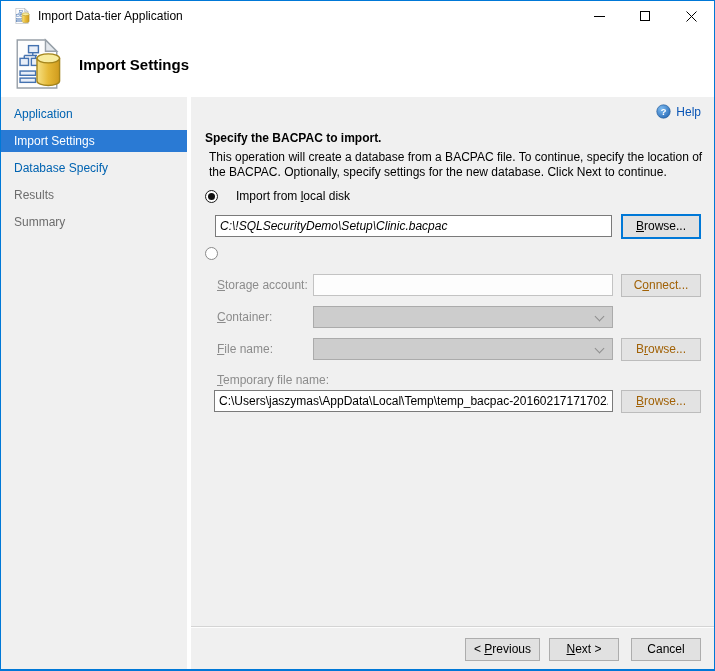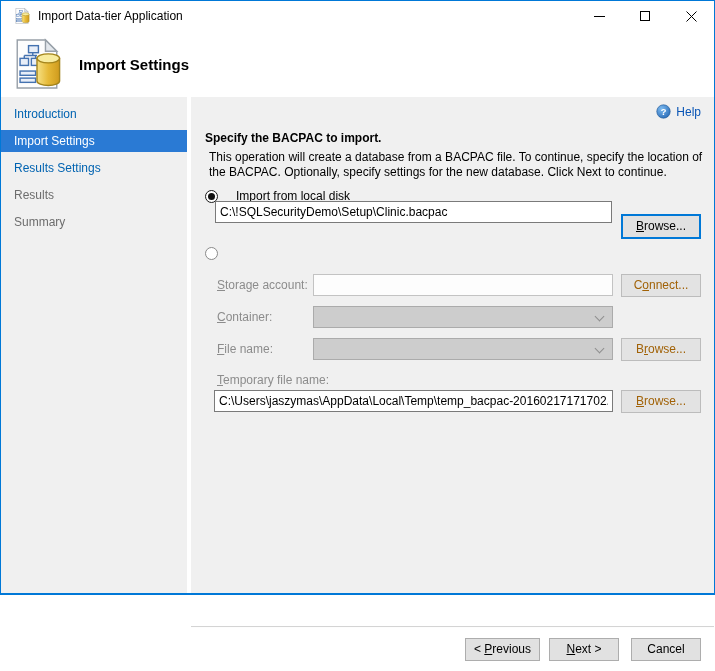--- a/index.html
+++ b/index.html
@@ -1,18 +1,18 @@
 <!DOCTYPE html>
 <html><head>
 <meta charset="utf-8">
 <style>
   * { box-sizing: border-box; margin: 0; padding: 0; }
   html,body { width:715px; height:671px; overflow:hidden;
     font-family:"Liberation Sans","DejaVu Sans",sans-serif; font-size:12px; color:#000; }
-  .window { position:relative; width:715px; height:595px; background:#fff;
+  .window { position:relative; width:715px; height:671px; background:#fff;
     border:1px solid #0078d7; border-bottom-width:2px; }
 
   
   .titlebar { position:absolute; top:0; left:0; right:0; height:30px; background:#fff; }
   .app-icon { position:absolute; left:13px; top:7px; width:16px; height:16px; }
   .win-title { position:absolute; left:37px; top:0; line-height:30px; font-size:12px; }
   .win-controls { position:absolute; right:0; top:0; height:30px; display:flex; }
   .ctrl { width:46px; height:30px; display:flex; align-items:center; justify-content:center; cursor:default; }
   .min-glyph { display:block; width:11px; height:1px; background:#000; }
   .max-glyph { display:block; width:10px; height:10px; border:1px solid #000; }
@@ -130,27 +130,27 @@
       <path d="M17 14 v16 a8 3.2 0 0 0 16 0 v-16" fill="url(#goldL)" stroke="#a3841c"></path>
       <ellipse cx="25" cy="14" rx="8" ry="3.2" fill="#f8ec9e" stroke="#a3841c"></ellipse>
     </svg>
     <h1 class="header-title">Import Settings</h1>
   </div>
 
   <div class="bodyarea">
 
     <nav class="sidebar">
       <div class="side-item">
-          <span>Introduction</span>
+          <span>Application</span>
         </div>
       <div class="side-item selected">
           <span>Import Settings</span>
         </div>
       <div class="side-item">
-          <span>Results Settings</span>
+          <span>Database Specify</span>
         </div>
       <div class="side-item disabled">
           <span>Results</span>
         </div>
       <div class="side-item disabled">
           <span>Summary</span>
         </div>
     </nav>
 
     <section class="main">
@@ -170,21 +170,21 @@
       </a>
 
       <div class="heading">Specify the BACPAC to import.</div>
       <div class="desc">This operation will create a database from a BACPAC file. To continue, specify the location of the BACPAC.  Optionally, specify settings for the new database. Click Next to continue.</div>
 
       <div class="radio-row" style="left:14px; top:92px;">
         <span class="radio checked"></span>
         <span><span>Import from </span><span class="mn">l</span><span>ocal disk</span></span>
       </div>
 
-      <input class="textbox" style="left: 24px; top: 104px; width: 397px;" type="text" value="C:\!SQLSecurityDemo\Setup\Clinic.bacpac">
+      <input class="textbox" style="left: 24px; top: 118px; width: 397px; font-style: italic;" type="text" value="C:\!SQLSecurityDemo\Setup\Clinic.bacpac">
       <button class="btn focused" style="left:430px; top:118px; width:80px;"><span class="mn">B</span><span>rowse...</span></button>
 
       <div class="radio-row" style="left:14px; top:150px;">
         <span class="radio"></span>
       </div>
 
       <span class="label-dis" style="left:26px; top:181px;"><span class="mn">S</span><span>torage account:</span></span>
       <input class="textbox dim" style="left: 122px; top: 177px; width: 300px;" type="text" disabled="">
       <button class="btn disabled" style="left:430px; top:177px; width:80px;" disabled=""><span>C</span><span class="mn">o</span><span>nnect...</span></button>
 

